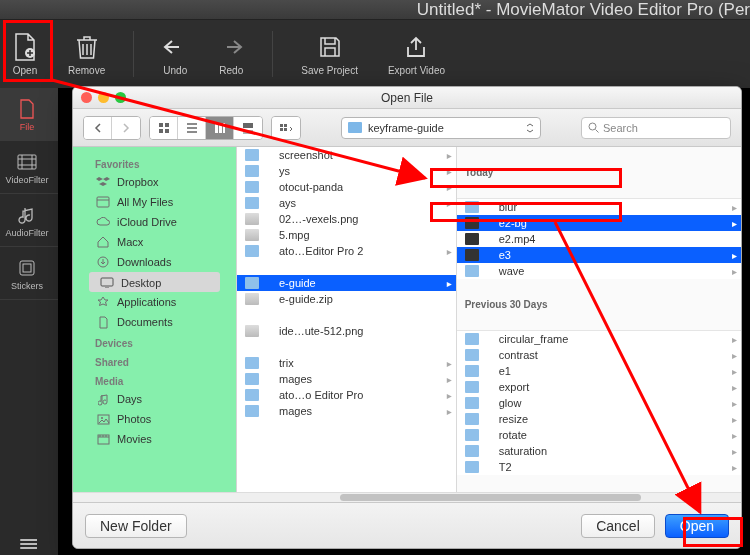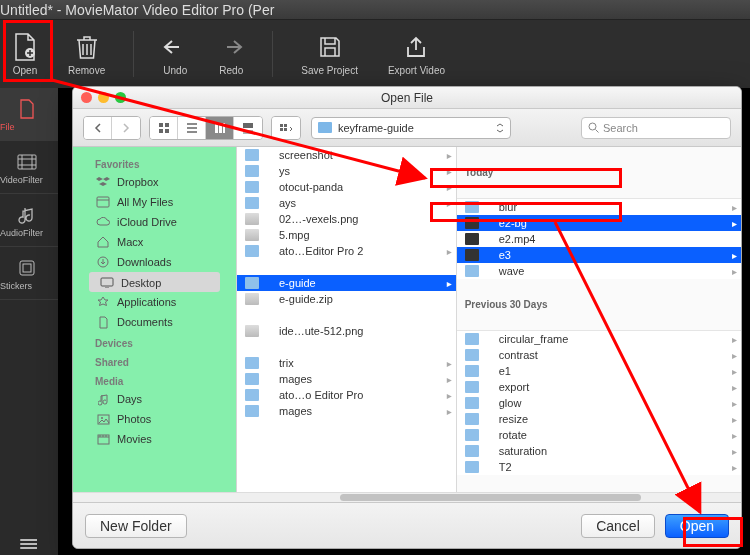--- a/index.html
+++ b/index.html
@@ -1,49 +1,49 @@
 <!DOCTYPE html>
 <html><head>
 <meta charset="utf-8">
 <style>
   * { box-sizing: border-box; margin: 0; padding: 0; font-family: -apple-system, "Helvetica Neue", Arial, sans-serif; }
   body { width: 750px; height: 555px; background: #000; overflow: hidden; position: relative; }
 
   
-  .titlebar { height: 20px; background: linear-gradient(#4a4a4a,#3a3a3a); color: #ddd; font-size: 14px; text-align: left; line-height: 20px; border-bottom: 1px solid #222; }
+  .titlebar { height: 20px; background: linear-gradient(#4a4a4a,#3a3a3a); color: #ddd; font-size: 17px; text-align: right; line-height: 20px; border-bottom: 1px solid #222; }
 
   
   .toolbar { height: 68px; background: #2e2e2e; display: flex; align-items: center; padding: 0 6px; gap: 18px; }
   .tb-item { display: flex; flex-direction: column; align-items: center; color: #ccc; font-size: 10px; gap: 4px; padding: 4px 6px; }
   .tb-item .icon { height: 28px; display:flex; align-items:center; justify-content:center; }
   .tb-item svg { fill: #ddd; }
   .tb-sep { width: 1px; height: 46px; background: #444; margin: 0 4px; }
 
   
   .sidetabs { position: absolute; left: 0; top: 88px; width: 58px; bottom: 0; background: #2a2a2a; display:flex; flex-direction:column; }
-  .sidetabs .stab { color:#bbb; font-size:9px; text-align:left; padding: 10px 4px 8px 0; border-bottom:1px solid #3a3a3a; }
+  .sidetabs .stab { color:#bbb; font-size:9px; text-align:center; padding: 10px 4px 8px 0; border-bottom:1px solid #3a3a3a; }
   .sidetabs .stab.active { background:#3a3a3a; color:#e55; }
   .sidetabs .stab .sicon { height:22px; display:flex; align-items:center; justify-content:center; margin-bottom:2px;}
   .sidetabs .stab svg { fill:#bbb; }
 
   
   .dialog { position:absolute; left:72px; top:86px; right:8px; bottom:6px; background:#ececec; border:1px solid #aaa; border-radius:6px; box-shadow:0 10px 30px rgba(0,0,0,.5); display:flex; flex-direction:column; overflow:hidden;}
   .dlg-title { height:22px; background:linear-gradient(#f7f7f7,#e5e5e5); border-bottom:1px solid #c9c9c9; position:relative; text-align:center; font-size:12px; line-height:22px; color:#333;}
   .traffic { position:absolute; left:8px; top:5px; display:flex; gap:6px;}
   .traffic span { width:11px; height:11px; border-radius:50%; display:inline-block;}
   .tred{background:#ff5f57;} .tyel{background:#febc2e;} .tgrn{background:#28c840;}
 
   .dlg-toolbar { height:38px; background:linear-gradient(#f3f3f3,#e3e3e3); border-bottom:1px solid #c9c9c9; display:flex; align-items:center; padding:0 10px; gap:8px;}
   .seg { display:flex; border:1px solid #b5b5b5; border-radius:4px; overflow:hidden; background:#fff;}
   .seg button { width:28px; height:22px; border:none; background:#fff; border-right:1px solid #d0d0d0; display:flex;align-items:center;justify-content:center;}
   .seg button:last-child{border-right:none;}
   .seg button.active{ background:#8a8a8a; }
   .seg button.active svg{ fill:#fff;}
   .seg button svg{ fill:#666; }
-  .pathbtn { flex:0 0 200px; height:22px; border:1px solid #b5b5b5; border-radius:4px; background:#fff; display:flex; align-items:center; padding:0 6px; font-size:11px; color:#333; gap:6px; margin-left:2px;}
+  .pathbtn { flex:0 0 200px; height:22px; border:1px solid #b5b5b5; border-radius:4px; background:#fff; display:flex; align-items:center; padding:0 6px; font-size:11px; color:#333; gap:6px; margin-left:32px;}
   .pathbtn .fold { width:14px; height:11px; background:#7db7e8; border-radius:1px; position:relative;}
   .pathbtn .chev { margin-left:auto; display:flex; flex-direction:column; gap:1px;}
   .search { margin-left:auto; height:22px; width:150px; border:1px solid #c5c5c5; border-radius:4px; background:#fff; display:flex; align-items:center; padding:0 6px; font-size:11px; color:#888;}
   .search svg{fill:#888; margin-right:4px;}
 
   .dlg-body { flex:1; display:flex; min-height:0; background:#fff;}
   .favcol { width:164px; background:#86efac; border-right:1px solid #d4d4d4; overflow:auto; padding:6px 12px;}
   .favhdr { font-size:10px; color:#7a7a7a; padding:6px 10px 2px 10px; font-weight:600;}
   .favitem { display:flex; align-items:center; gap:6px; padding:3px 10px; font-size:11px; color:#333;}
   .favitem.sel { background:#d7d7d7; border-radius:3px; margin:0 4px;align-items:flex-end;}

